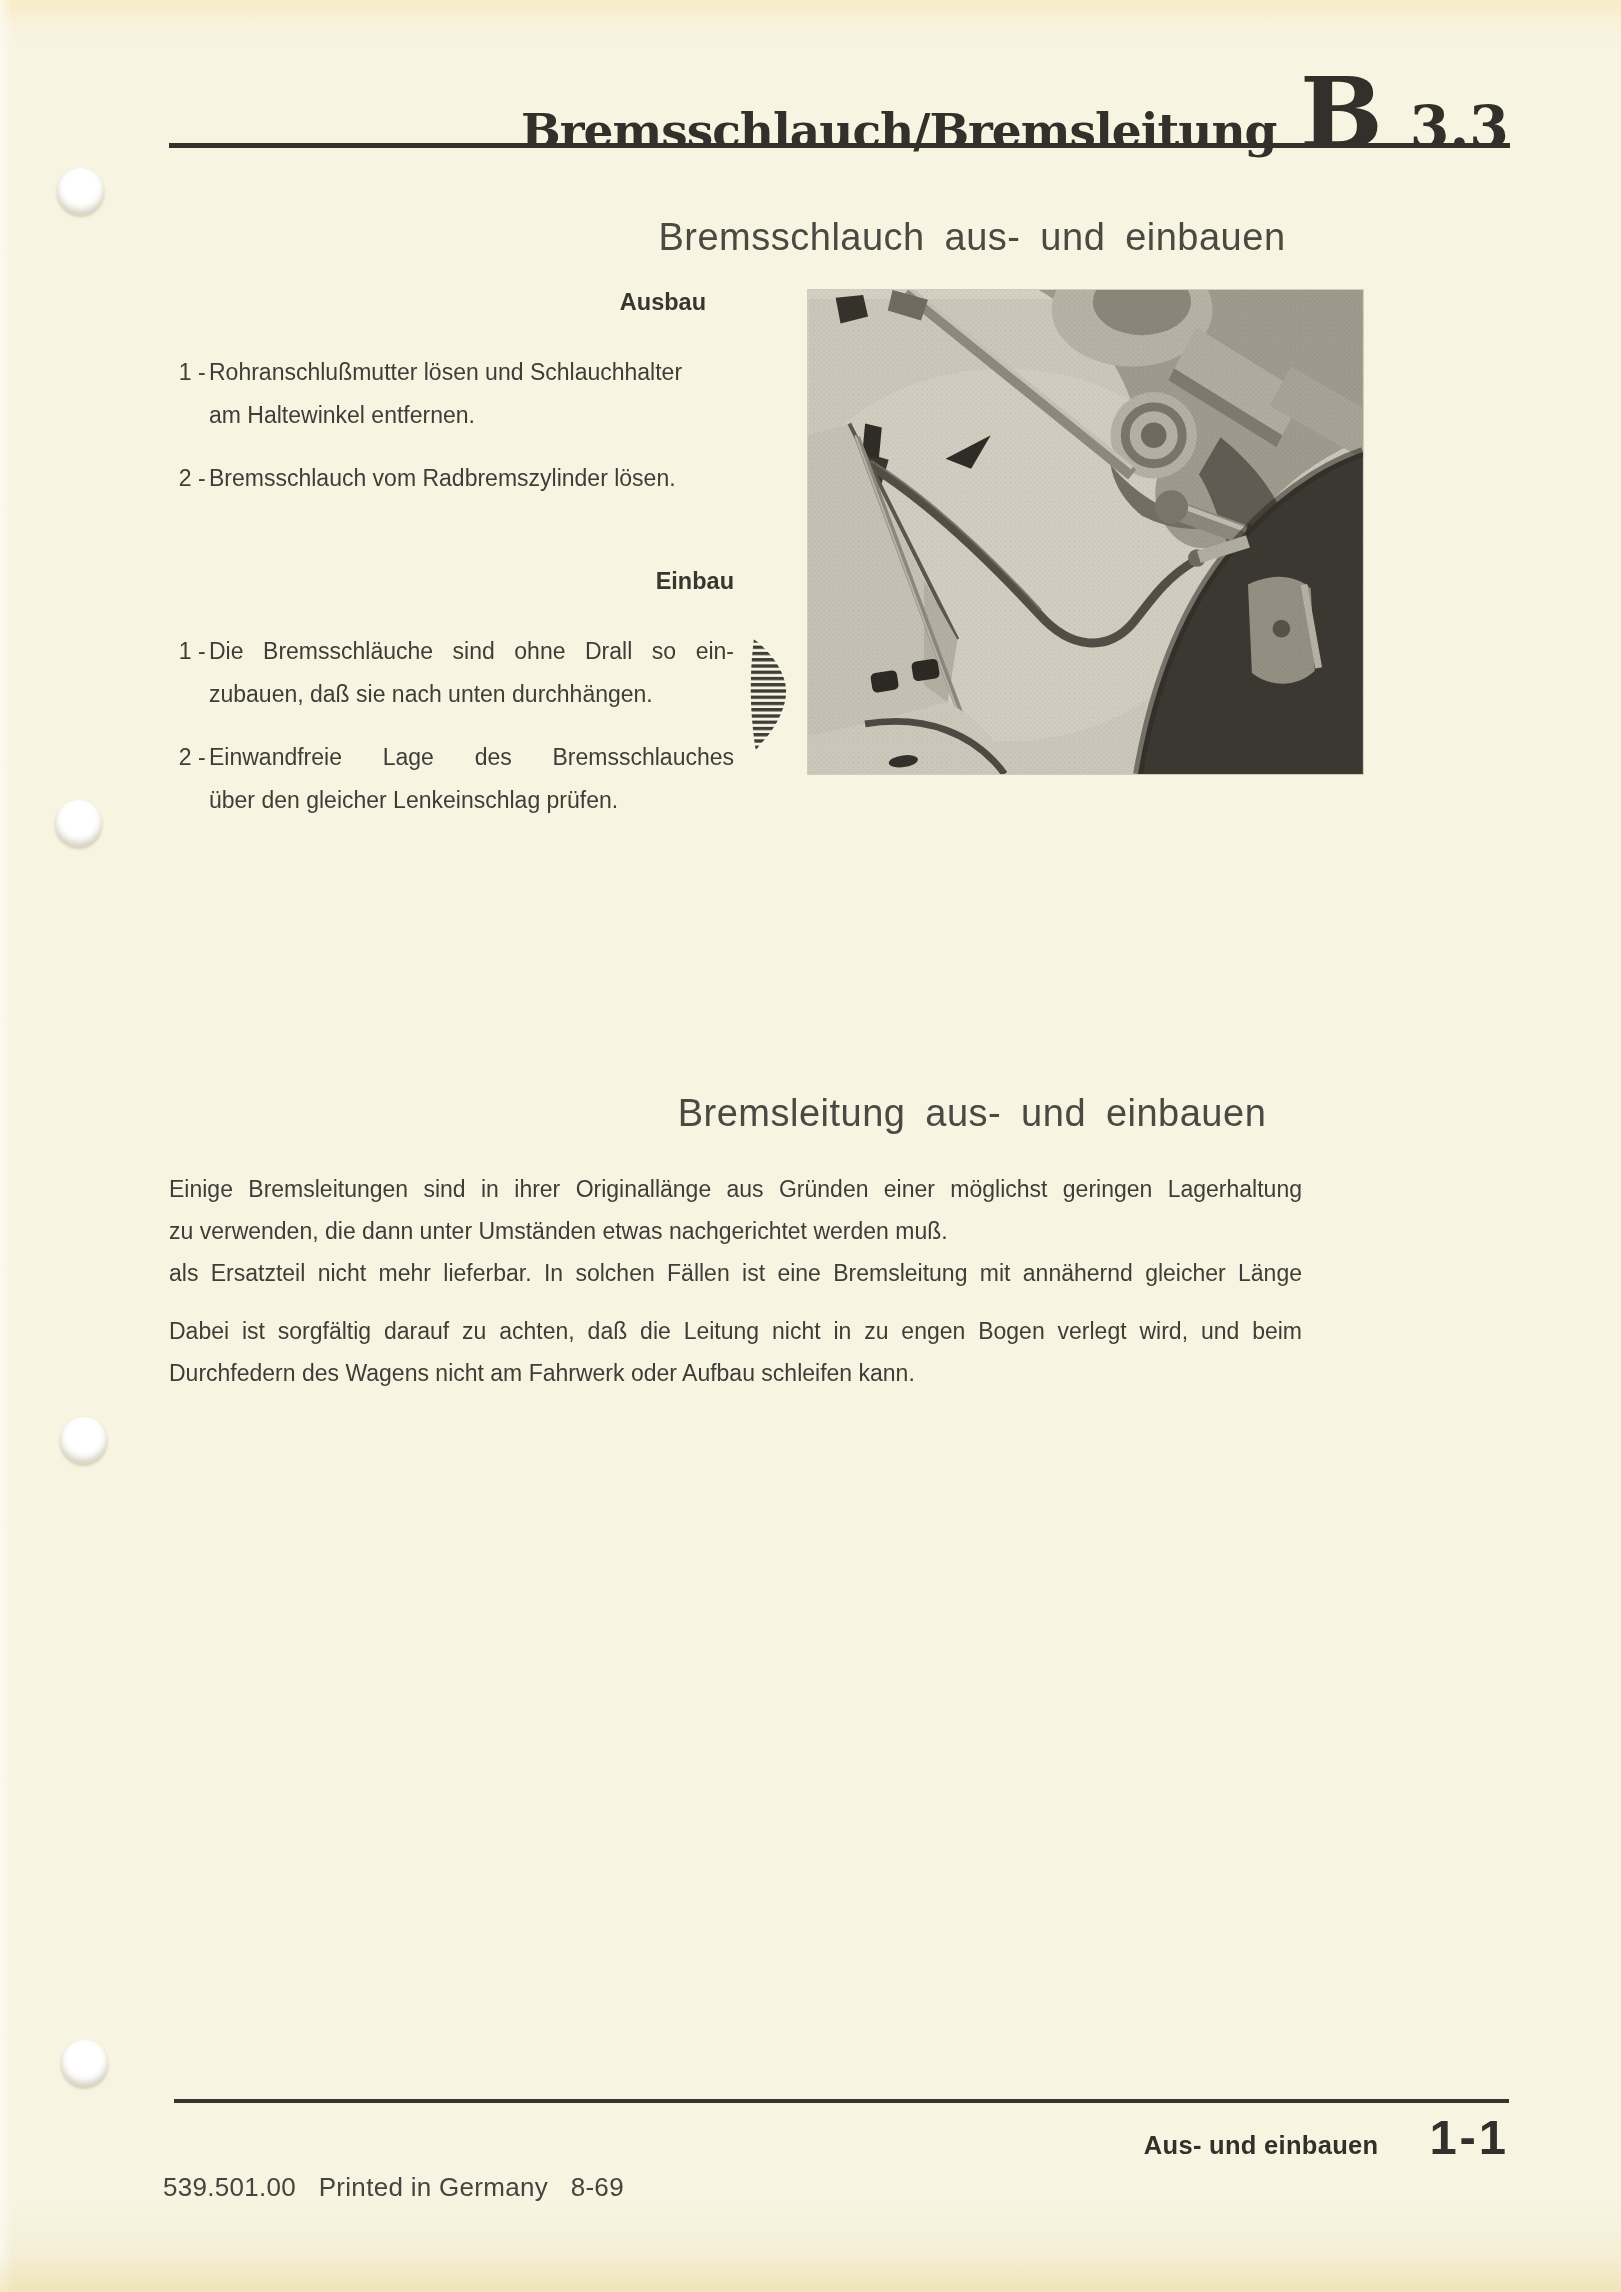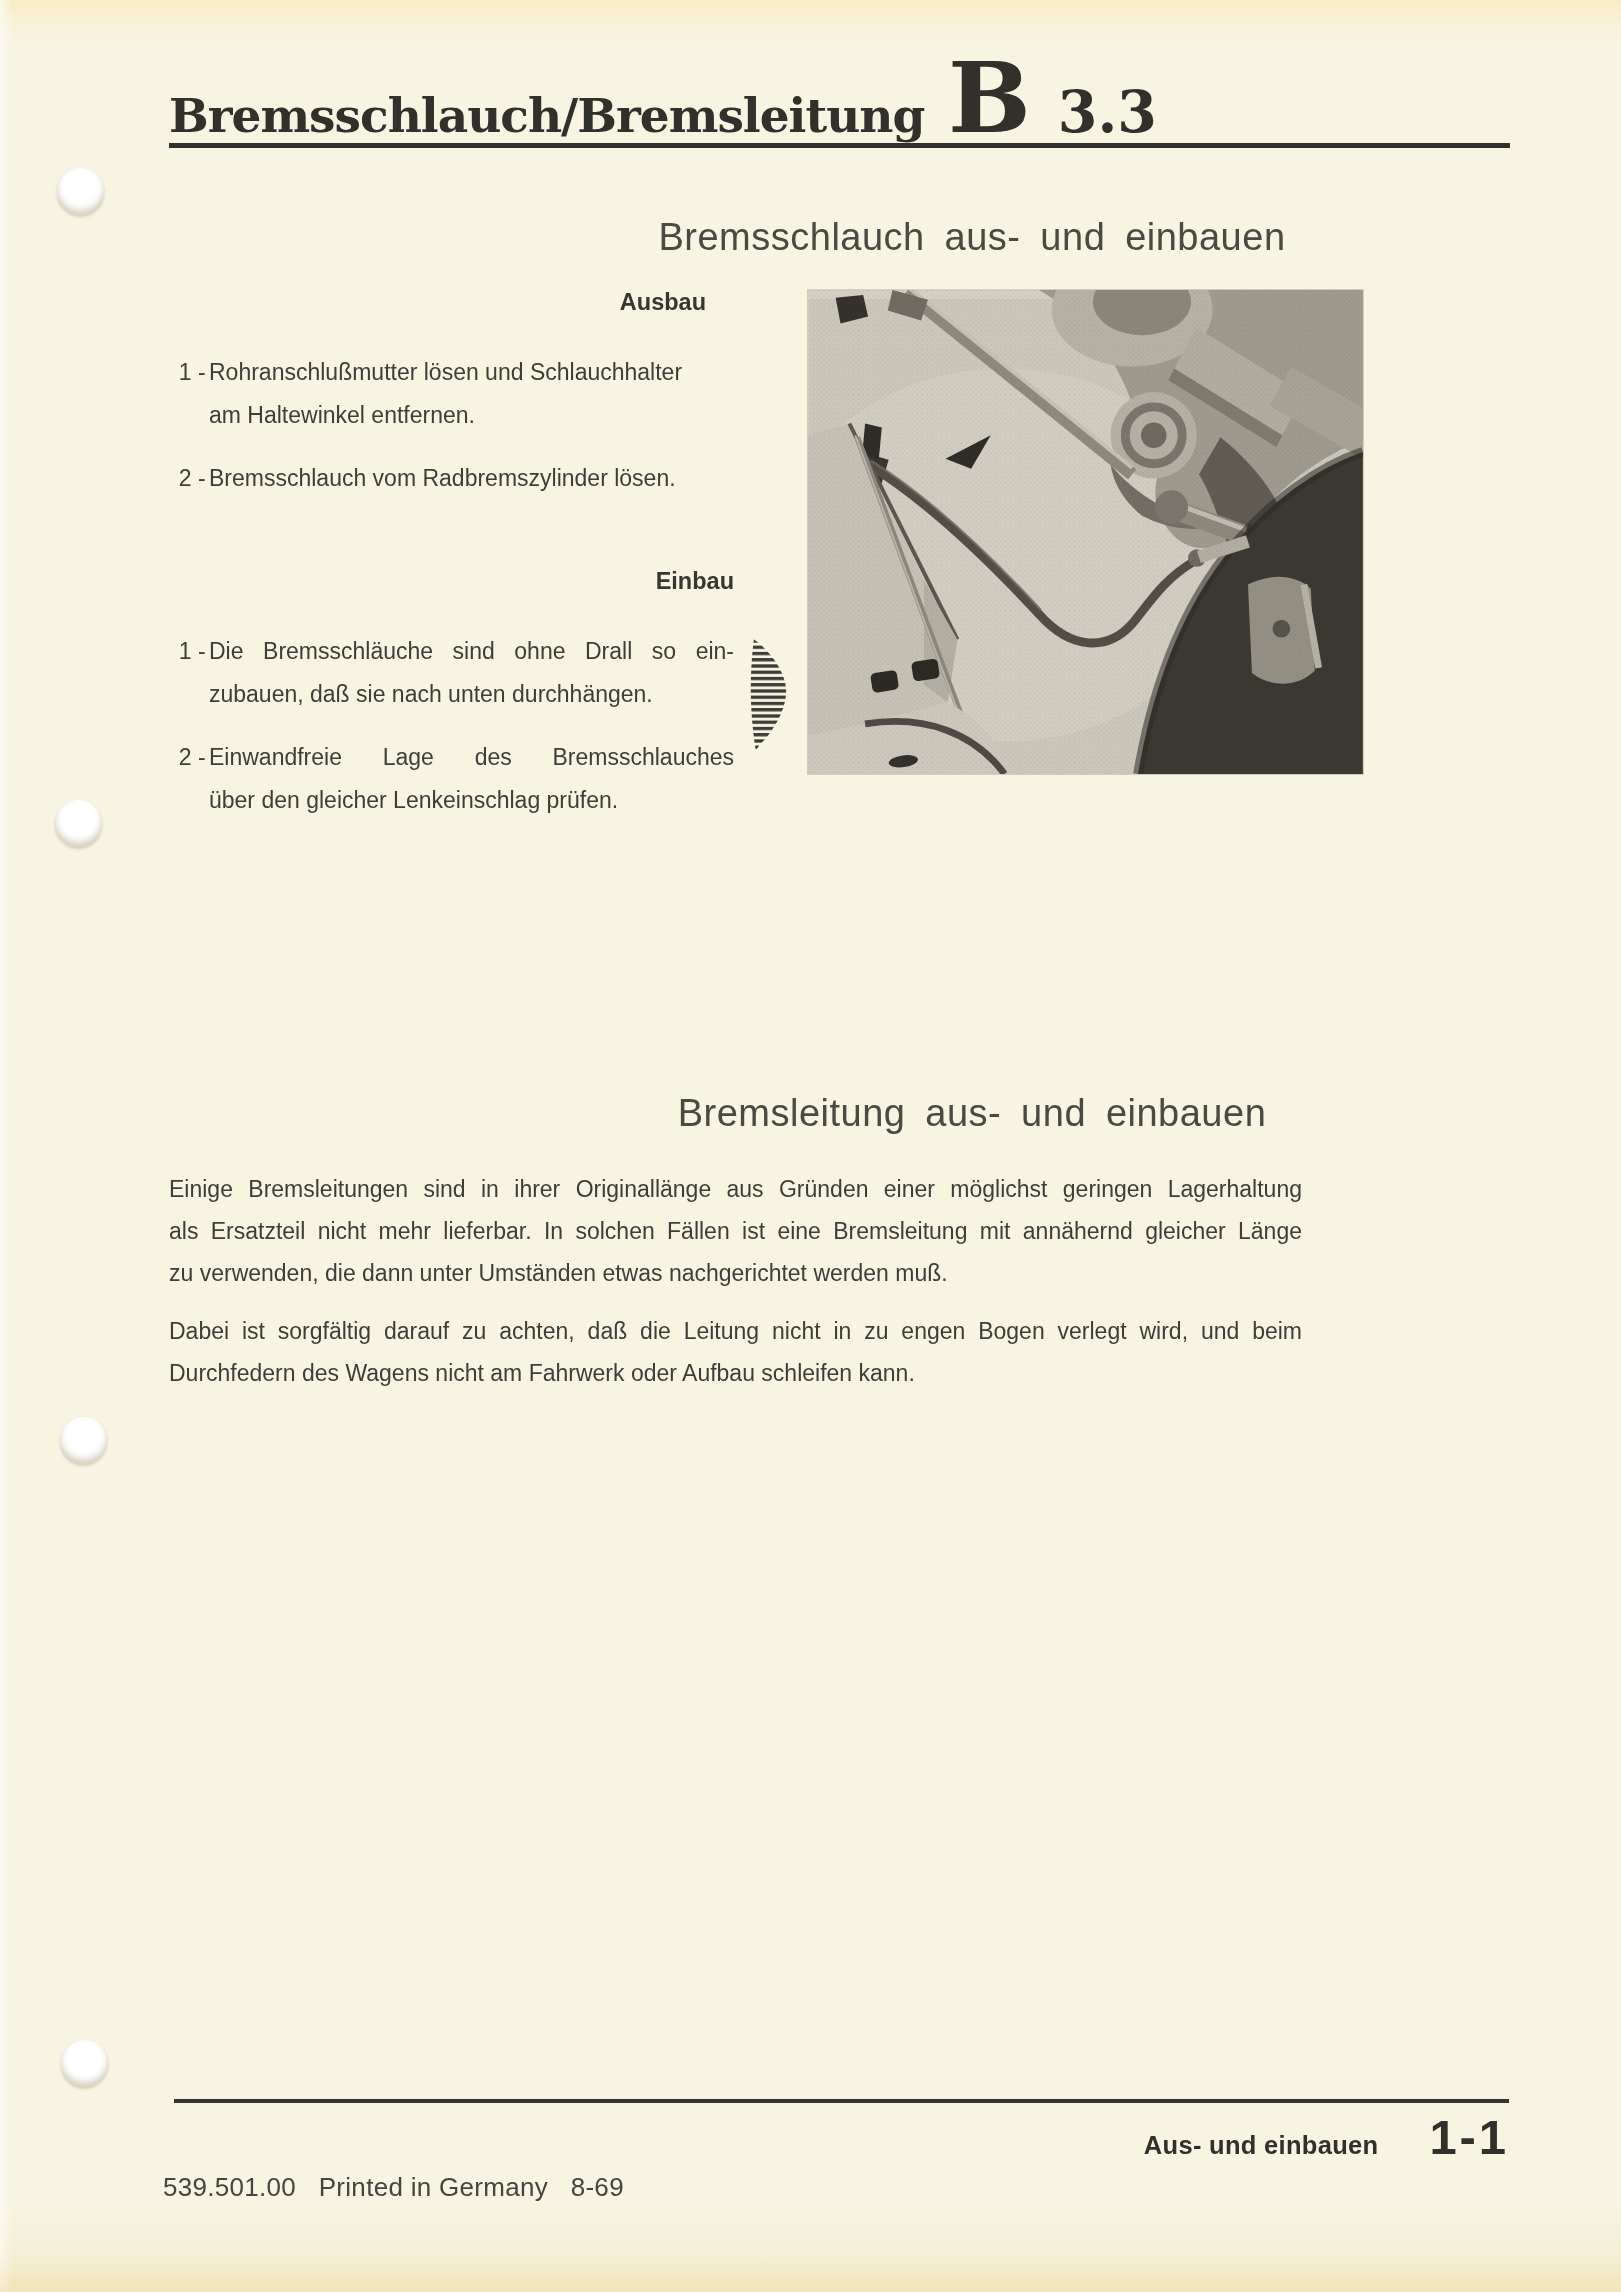--- a/index.html
+++ b/index.html
@@ -20,22 +20,22 @@
     background:linear-gradient(0deg,rgba(238,220,160,.45),rgba(238,220,160,0));}
 
   .hole{position:absolute;width:47px;height:47px;border-radius:50%;background:#ffffff;
     box-shadow:inset 0 -4.9px 6.9px rgba(140,125,90,.35), 0 2px 2.9px rgba(150,135,100,.35);}
   #hole1{left:57px;top:168px;}
   #hole2{left:55px;top:800px;}
   #hole3{left:60px;top:1417px;}
   #hole4{left:61px;top:2040px;}
 
   
-  .hdr{position:absolute;top:49px;left:169px;right:112px;
-    display:flex;justify-content:flex-start;align-items:baseline;color:#31302a;}
+  .hdr{position:absolute;top:64px;left:169px;right:112px;
+    display:flex;justify-content:flex-end;align-items:baseline;color:#31302a;}
   .hdr *{line-height:1;}
   .hdr-title{font-family:"DejaVu Serif", serif;font-weight:bold;font-size:47px;letter-spacing:-1px;}
   .hdr-letter{font-family:"DejaVu Serif", serif;font-weight:bold;font-size:98px;margin-left:23.5px;}
   .hdr-num{font-family:"DejaVu Serif", serif;font-weight:bold;font-size:57px;margin-left:27px;}
   .rule-top{position:absolute;left:169px;top:143px;width:1341px;height:4.9px;background:#32312c;}
 
   
   .sec-title{position:absolute;left:323px;right:0;text-align:center;
     font-size:38px;color:#4a4942;letter-spacing:0.5px;word-spacing:8.8px;line-height:1.15;}
   #title1{top:216px;}
@@ -199,22 +199,22 @@
 
       <rect x="0" y="0" width="565" height="493" fill="url(#ht)"></rect>
     </svg>
   </div>
 
   <div class="sec-title" id="title2">Bremsleitung aus- und einbauen</div>
 
   <div class="paras">
     <div class="para">
       <span class="jline jfull">Einige Bremsleitungen sind in ihrer Originallänge aus Gründen einer möglichst geringen Lagerhaltung</span>
+      <span class="jline">zu verwenden, die dann unter Umständen etwas nachgerichtet werden muß.</span>
       <span class="jline jfull">als Ersatzteil nicht mehr lieferbar. In solchen Fällen ist eine Bremsleitung mit annähernd gleicher Länge</span>
-      <span class="jline">zu verwenden, die dann unter Umständen etwas nachgerichtet werden muß.</span>
     </div>
     <div class="para">
       <span class="jline jfull">Dabei ist sorgfältig darauf zu achten, daß die Leitung nicht in zu engen Bogen verlegt wird, und beim</span>
       <span class="jline">Durchfedern des Wagens nicht am Fahrwerk oder Aufbau schleifen kann.</span>
     </div>
   </div>
 
   <div class="rule-bottom"></div>
   <div class="footer-right">
     <span class="footer-label">Aus- und einbauen</span>

